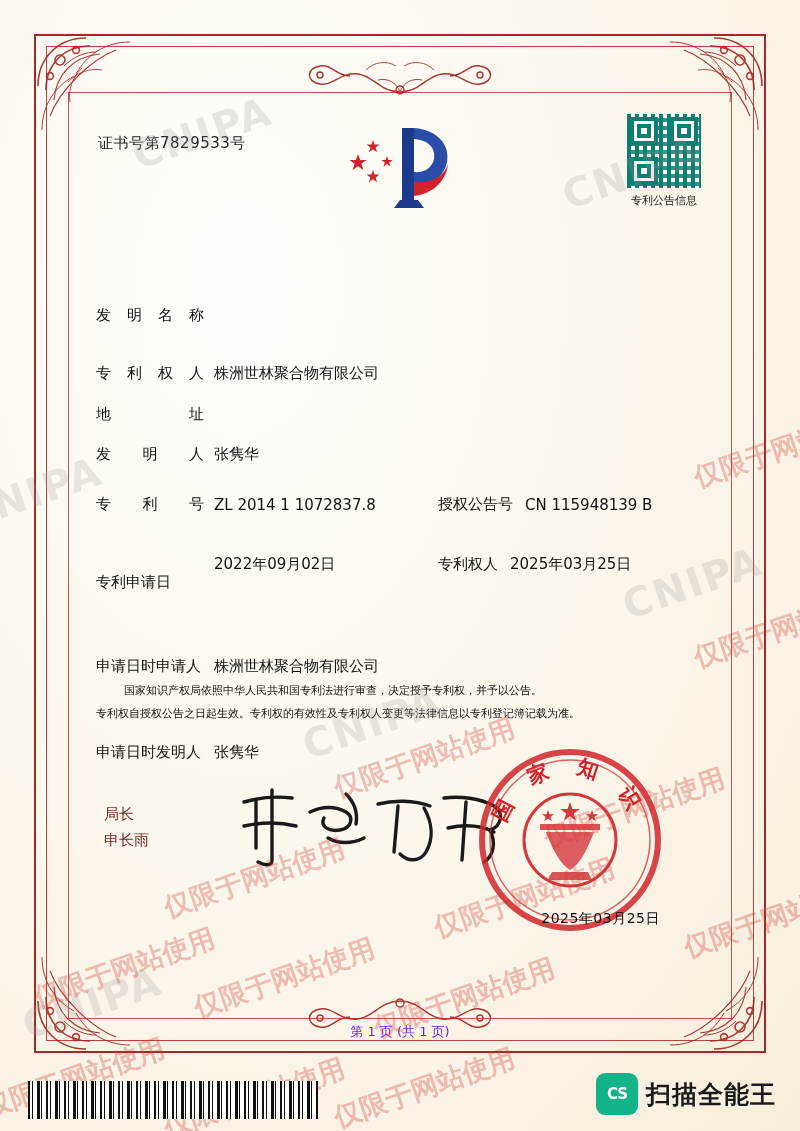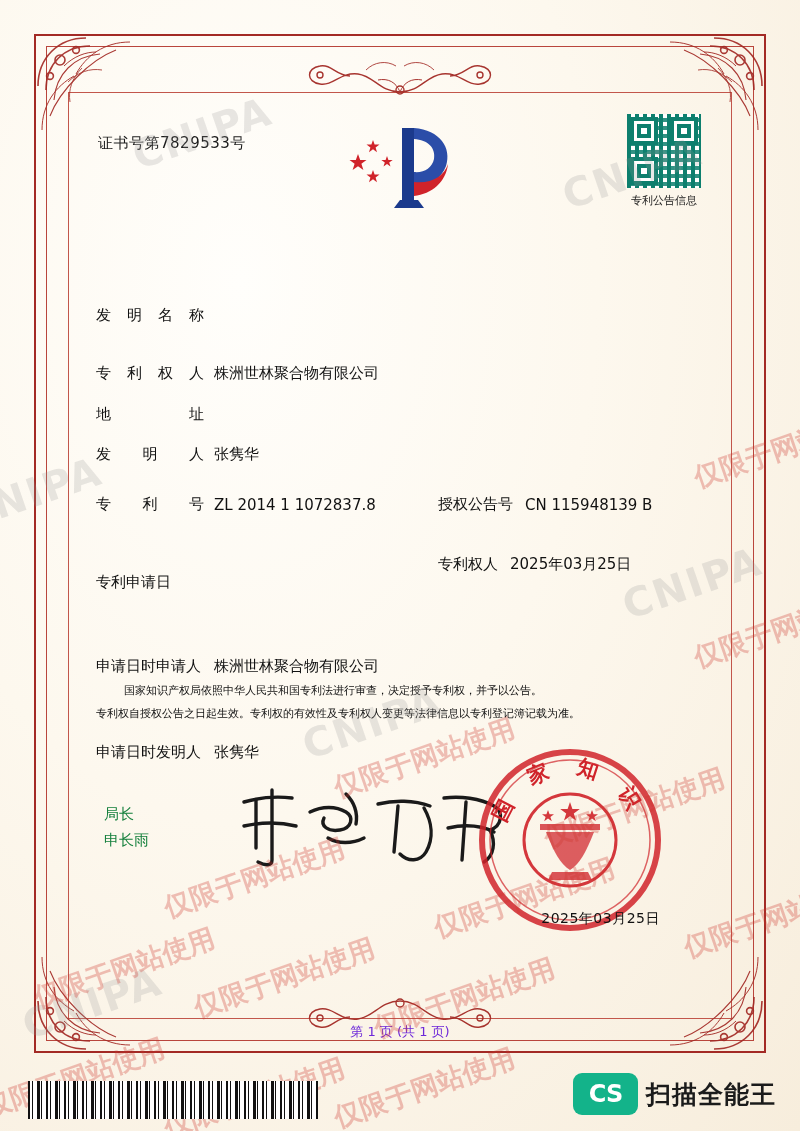--- a/index.html
+++ b/index.html
@@ -233,21 +233,21 @@
   .para p { margin: 0; }
   .para p.first { text-indent: 28px; }
 
   
   .sig-block {
     position: absolute;
     left: 36px;
     top: 710px;
     font-size: 15px;
     line-height: 1.7;
-    color: #15803d;
+    color: #7f1d1d;
   }
   .sig-script {
     position: absolute;
     left: 160px;
     top: 690px;
     width: 290px;
     height: 90px;
   }
   
   .seal {
@@ -314,27 +314,27 @@
   }
   .cs-logo {
     position: absolute;
     right: 24px;
     bottom: 16px;
     display: flex;
     align-items: center;
     gap: 8px;
   }
   .cs-mark {
-    width: 65px;
+    width: 42px;
     height: 42px;
     border-radius: 9px;
     background: #13b38a;
     color: #fff;
     font-weight: bold;
-    font-size: 24px;
+    font-size: 15px;
     display: flex;
     align-items: center;
     justify-content: center;
     letter-spacing: -1px;
     font-family: "DejaVu Sans", sans-serif;
   }
   .cs-text {
     font-size: 25px;
     font-weight: bold;
     color: #1b1b1b;
@@ -509,20 +509,21 @@
           <div class="lbl-b">授权公告号</div>
           <div class="fv">CN 115948139 B</div>
         </div>
       </div>
 
       <div style="height:6px"></div>
 
       <div class="two-col">
         <div class="half half-l">
           <div class="lbl-nospread">专利申请日</div>
+          <div class="fv">2022年09月02日</div>
         </div>
         <div class="half">
           <div class="lbl-b">专利权人</div>
           <div class="fv">2025年03月25日</div>
         </div>
       </div>
 
       <div style="height:10px"></div>
 
       <div class="field-row">

